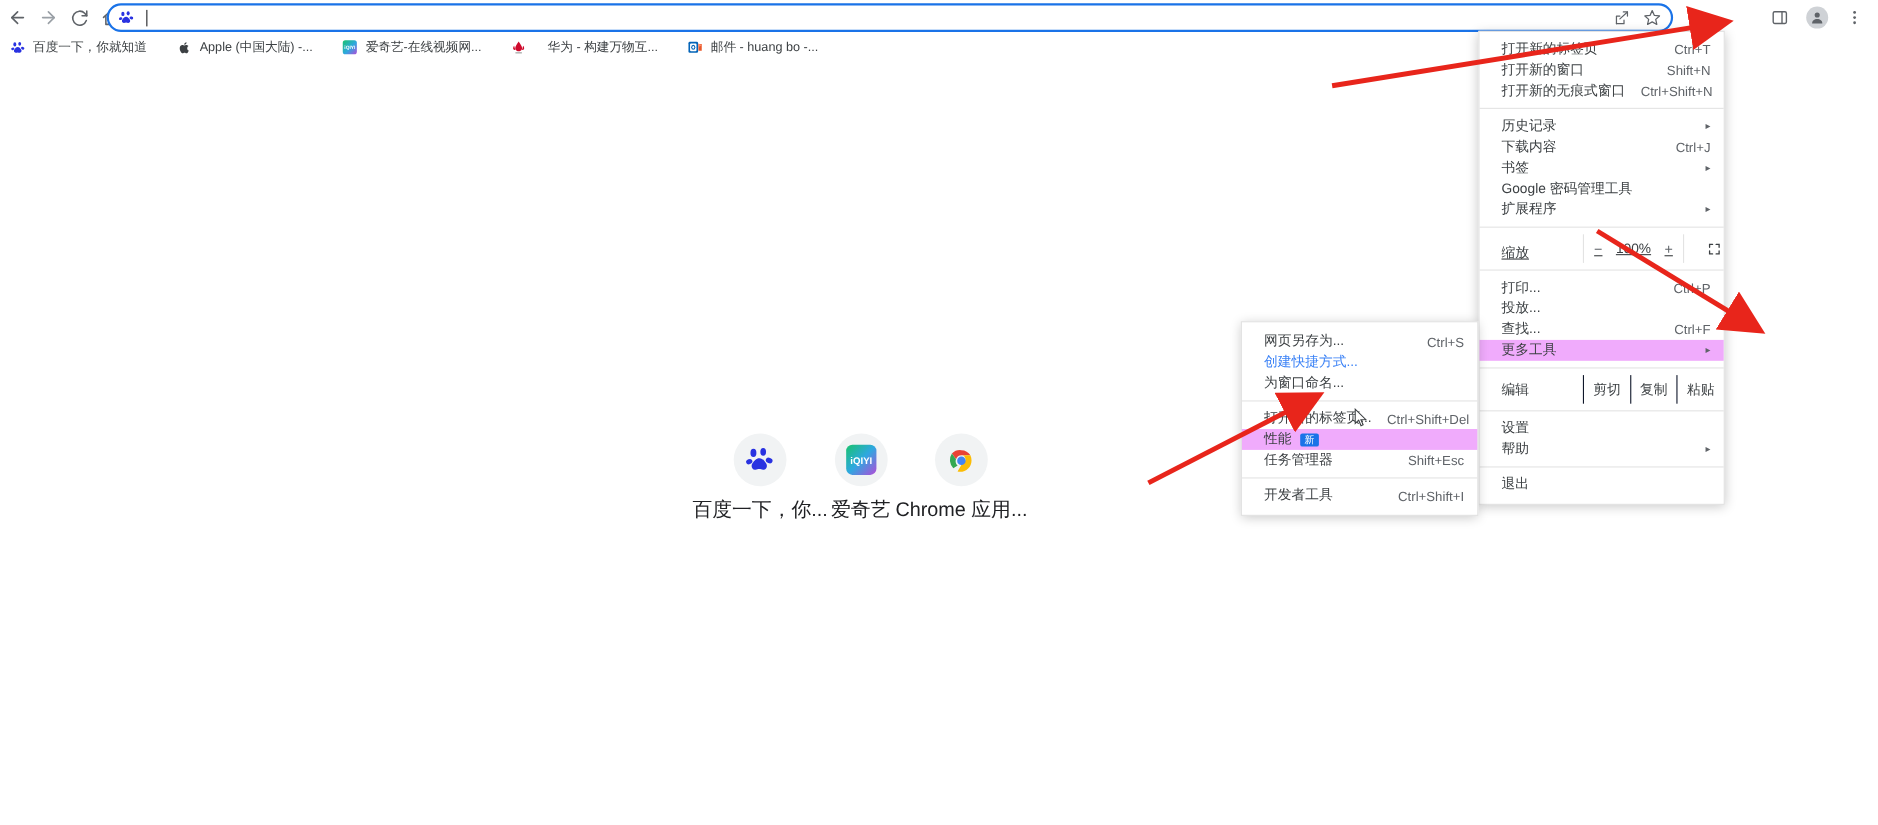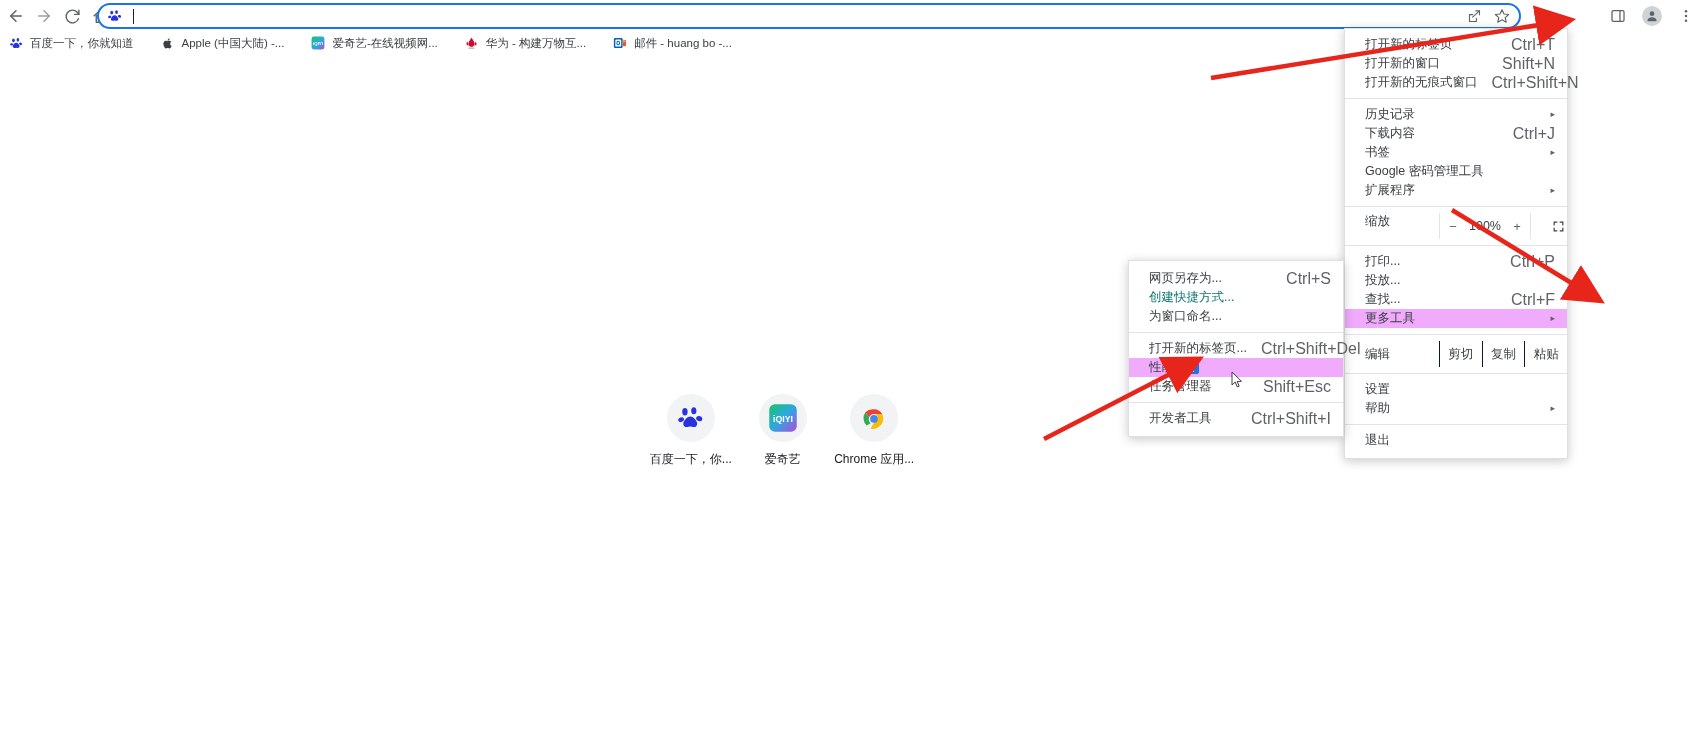--- a/index.html
+++ b/index.html
@@ -116,80 +116,81 @@
     display: flex; flex-direction: column; align-items: center;
   }
   .sc-tile {
     width: 48px; height: 48px; border-radius: 50%;
     background: #f1f3f4;
     display: flex; align-items: center; justify-content: center;
     overflow: hidden;
   }
   .sc-label {
     margin-top: 9px;
-    font-size: 12px; color: #202124;
+    font-size: 18px; color: #202124;
     text-align: center; white-space: nowrap;
   }
 
   
   .menu {
     position: absolute;
     background: #ffffff;
     border: 1px solid #e0e0e0;
     box-shadow: 0 2px 10px rgba(0,0,0,0.22);
     font-size: 12.5px;
     color: #3c4043;
     padding: 8px 0;
     box-sizing: border-box;
   }
   #main-menu {
     left: 1344px; top: 28px;
     width: 224px;
     padding-top: 6px;
   }
   #sub-menu {
-    left: 1128px; top: 260px;
+    left: 1128px; top: 292px;
     width: 216px;
   }
   .mi {
     display: flex; align-items: center;
     height: 19px;
     padding: 0 12px 0 20px;
     white-space: nowrap;
   }
   .mi-label { flex: none; }
   .mi-spacer { flex: 1; }
   .mi-accel {
-    color: #5f6368; font-size: 16px;
+    color: #5f6368; font-size: 12px;
     margin-left: 14px;
   }
   .mi-arrow {
     margin-left: 10px;
     color: #5f6368;
     font-size: 9px;
     line-height: 1;
   }
   .mi.hover { background: #f0abfc; }
-  .mi.disabled { color: #0f766e; }
+  .mi.disabled { color: #3b82f6; }
   .sep {
     height: 1px; background: #e3e3e3;
     margin: 6px 0;
   }
   .badge-new {
     display: inline-block;
     background: #1a73e8; color: #ffffff;
     font-size: 9px; line-height: 12px;
     padding: 0 4px; border-radius: 2px;
     margin-left: 8px;
     vertical-align: middle;
   }
   
   .zoom-row {
-    display: flex; align-items: flex-start;
+    display: flex; align-items: flex-end;
     height: 26px;
+    text-decoration: underline;
   }
   .zoom-label { padding-left: 20px; width: 74px; flex: none; }
   .zoom-ctrl {
     flex: 1; display: flex; align-items: center; justify-content: center;
     border-left: 1px solid #e3e3e3;
     height: 26px;
   }
   .zoom-minus, .zoom-plus {
     width: 26px; text-align: center; color: #5f6368; font-size: 13px;
   }
@@ -342,21 +343,21 @@
                 <stop offset="1" stop-color="#b24bd8"></stop>
               </linearGradient>
             </defs>
           <rect x="1" y="1" width="22" height="22" rx="4" fill="url(#iqg1)"></rect>
           <text x="12" y="15" font-size="7.5" font-family="Liberation Sans, sans-serif" fill="#ffffff" text-anchor="middle" font-weight="bold">iQIYI</text>
         </svg>
       </span>
       <span class="bm-label">爱奇艺-在线视频网...</span>
     </div>
 
-    <div class="bm" style="margin-left:14px;">
+    <div class="bm" style="margin-left:14px;gap:12px;">
       <span class="bm-ico">
         <svg width="15" height="14" viewBox="0 0 24 24">
           <path d="M12 3c-1.8 2.6-3.6 5-4.6 7.3C6 13.4 6.6 16 9 17.4c1 .6 2 .9 3 .9s2-.3 3-.9c2.4-1.4 3-4 1.6-7.1C15.6 8 13.8 5.6 12 3z" fill="#cf0a2c"></path>
           <path d="M5 9.5c-1.4 1.8-2 3.6-1.4 5 .5 1.2 1.7 1.8 3.2 1.8-.8-2-.9-4.3-1.8-6.8z" fill="#cf0a2c"></path>
           <path d="M19 9.5c-.9 2.5-1 4.8-1.8 6.8 1.5 0 2.7-.6 3.2-1.8.6-1.4 0-3.2-1.4-5z" fill="#cf0a2c"></path>
           <rect x="7" y="20" width="10" height="1.4" fill="#808080"></rect>
         </svg>
       </span>
       <span class="bm-label">华为 - 构建万物互...</span>
     </div>

